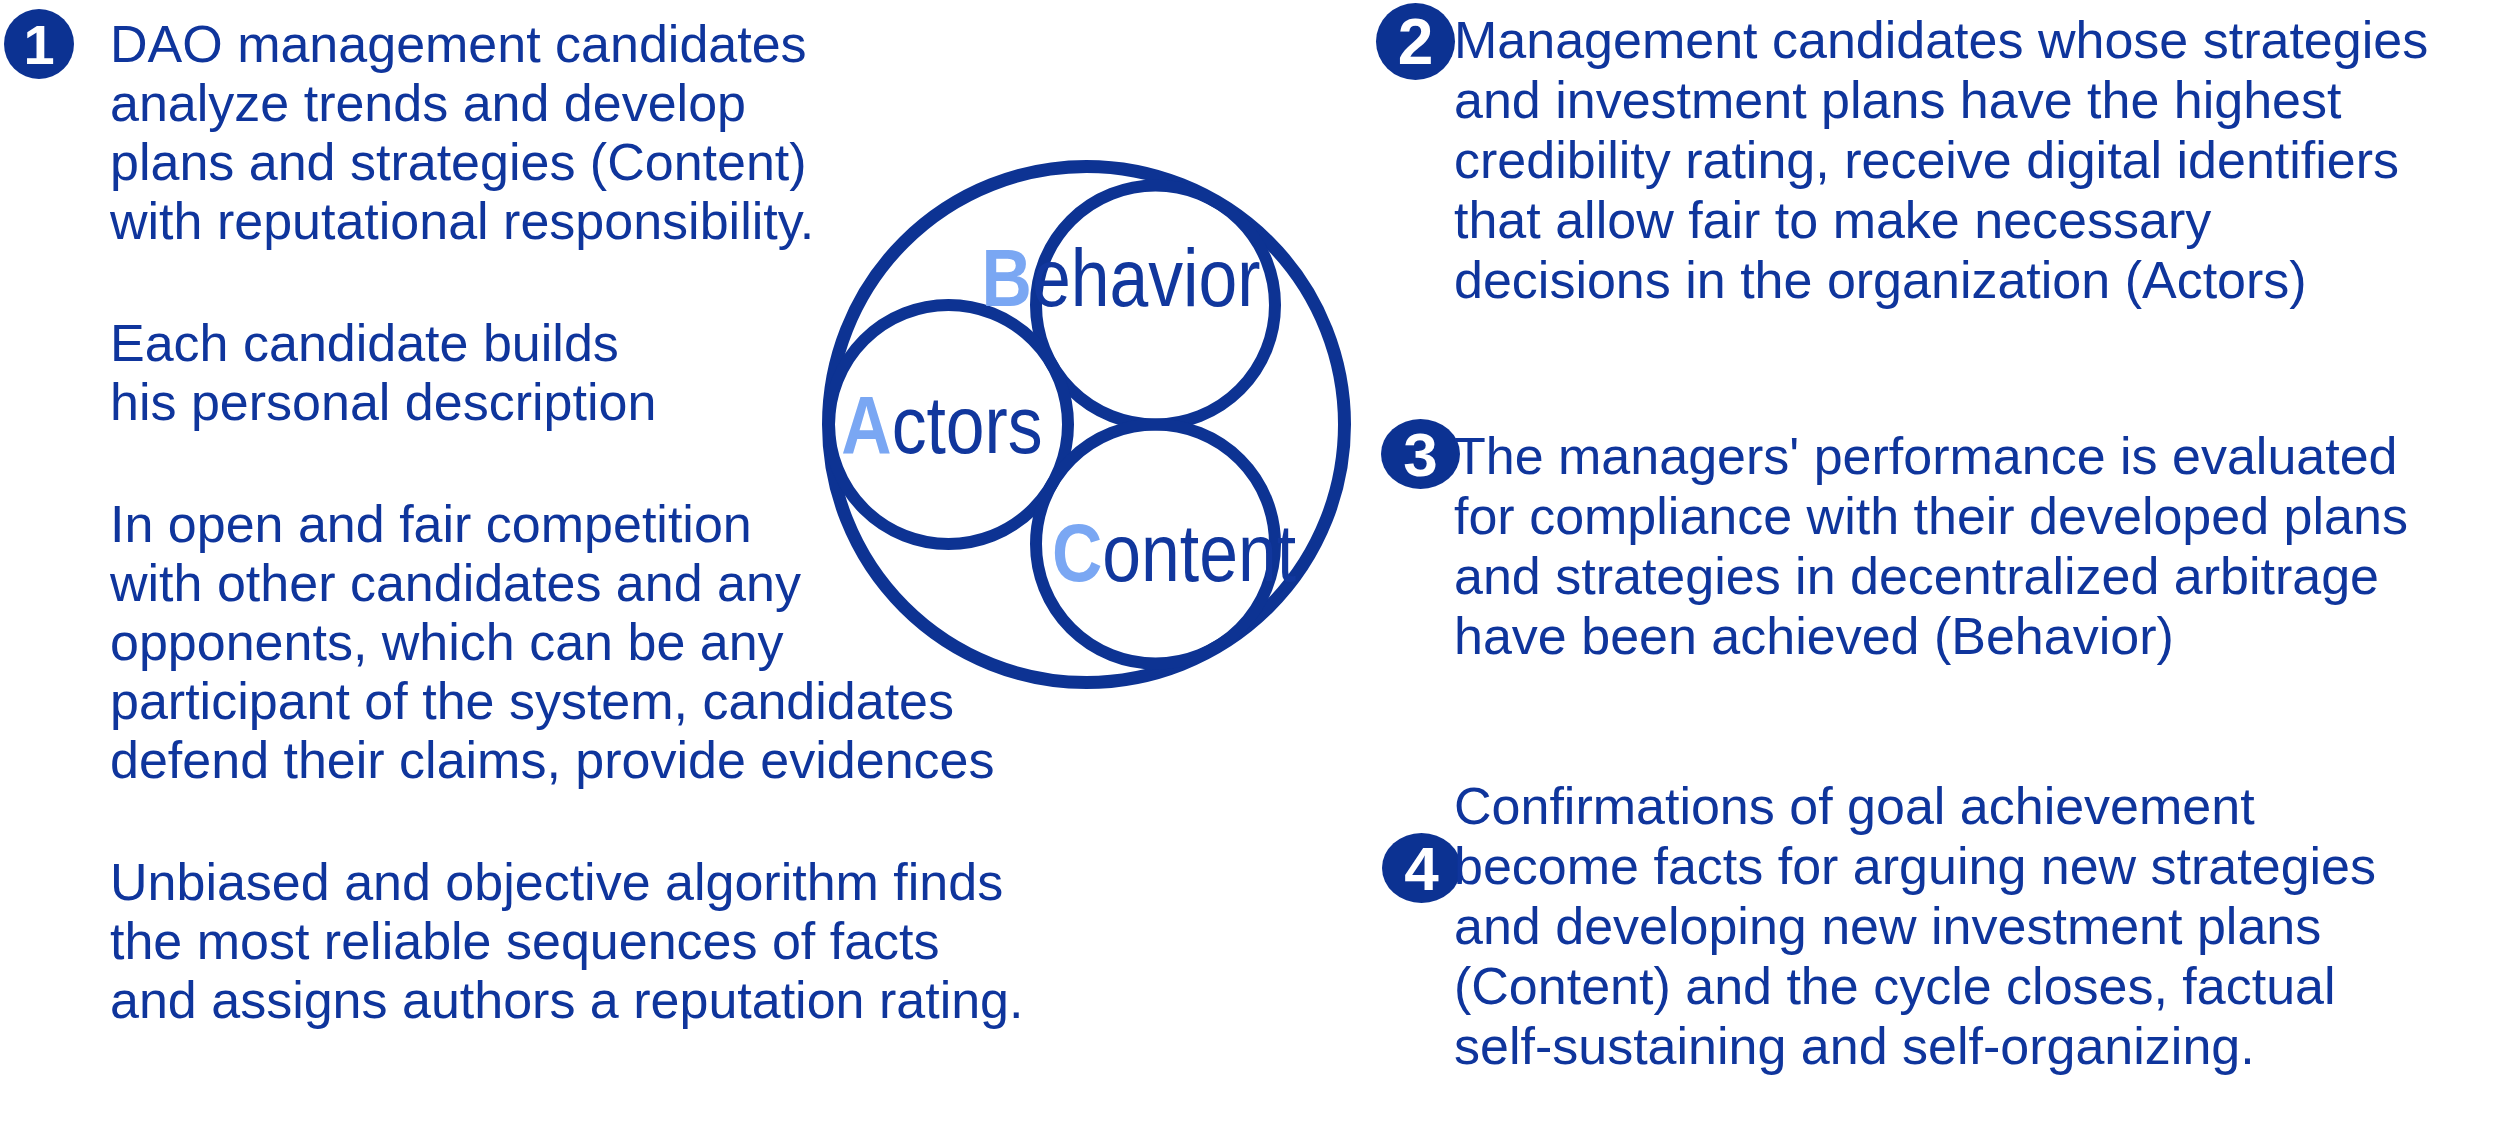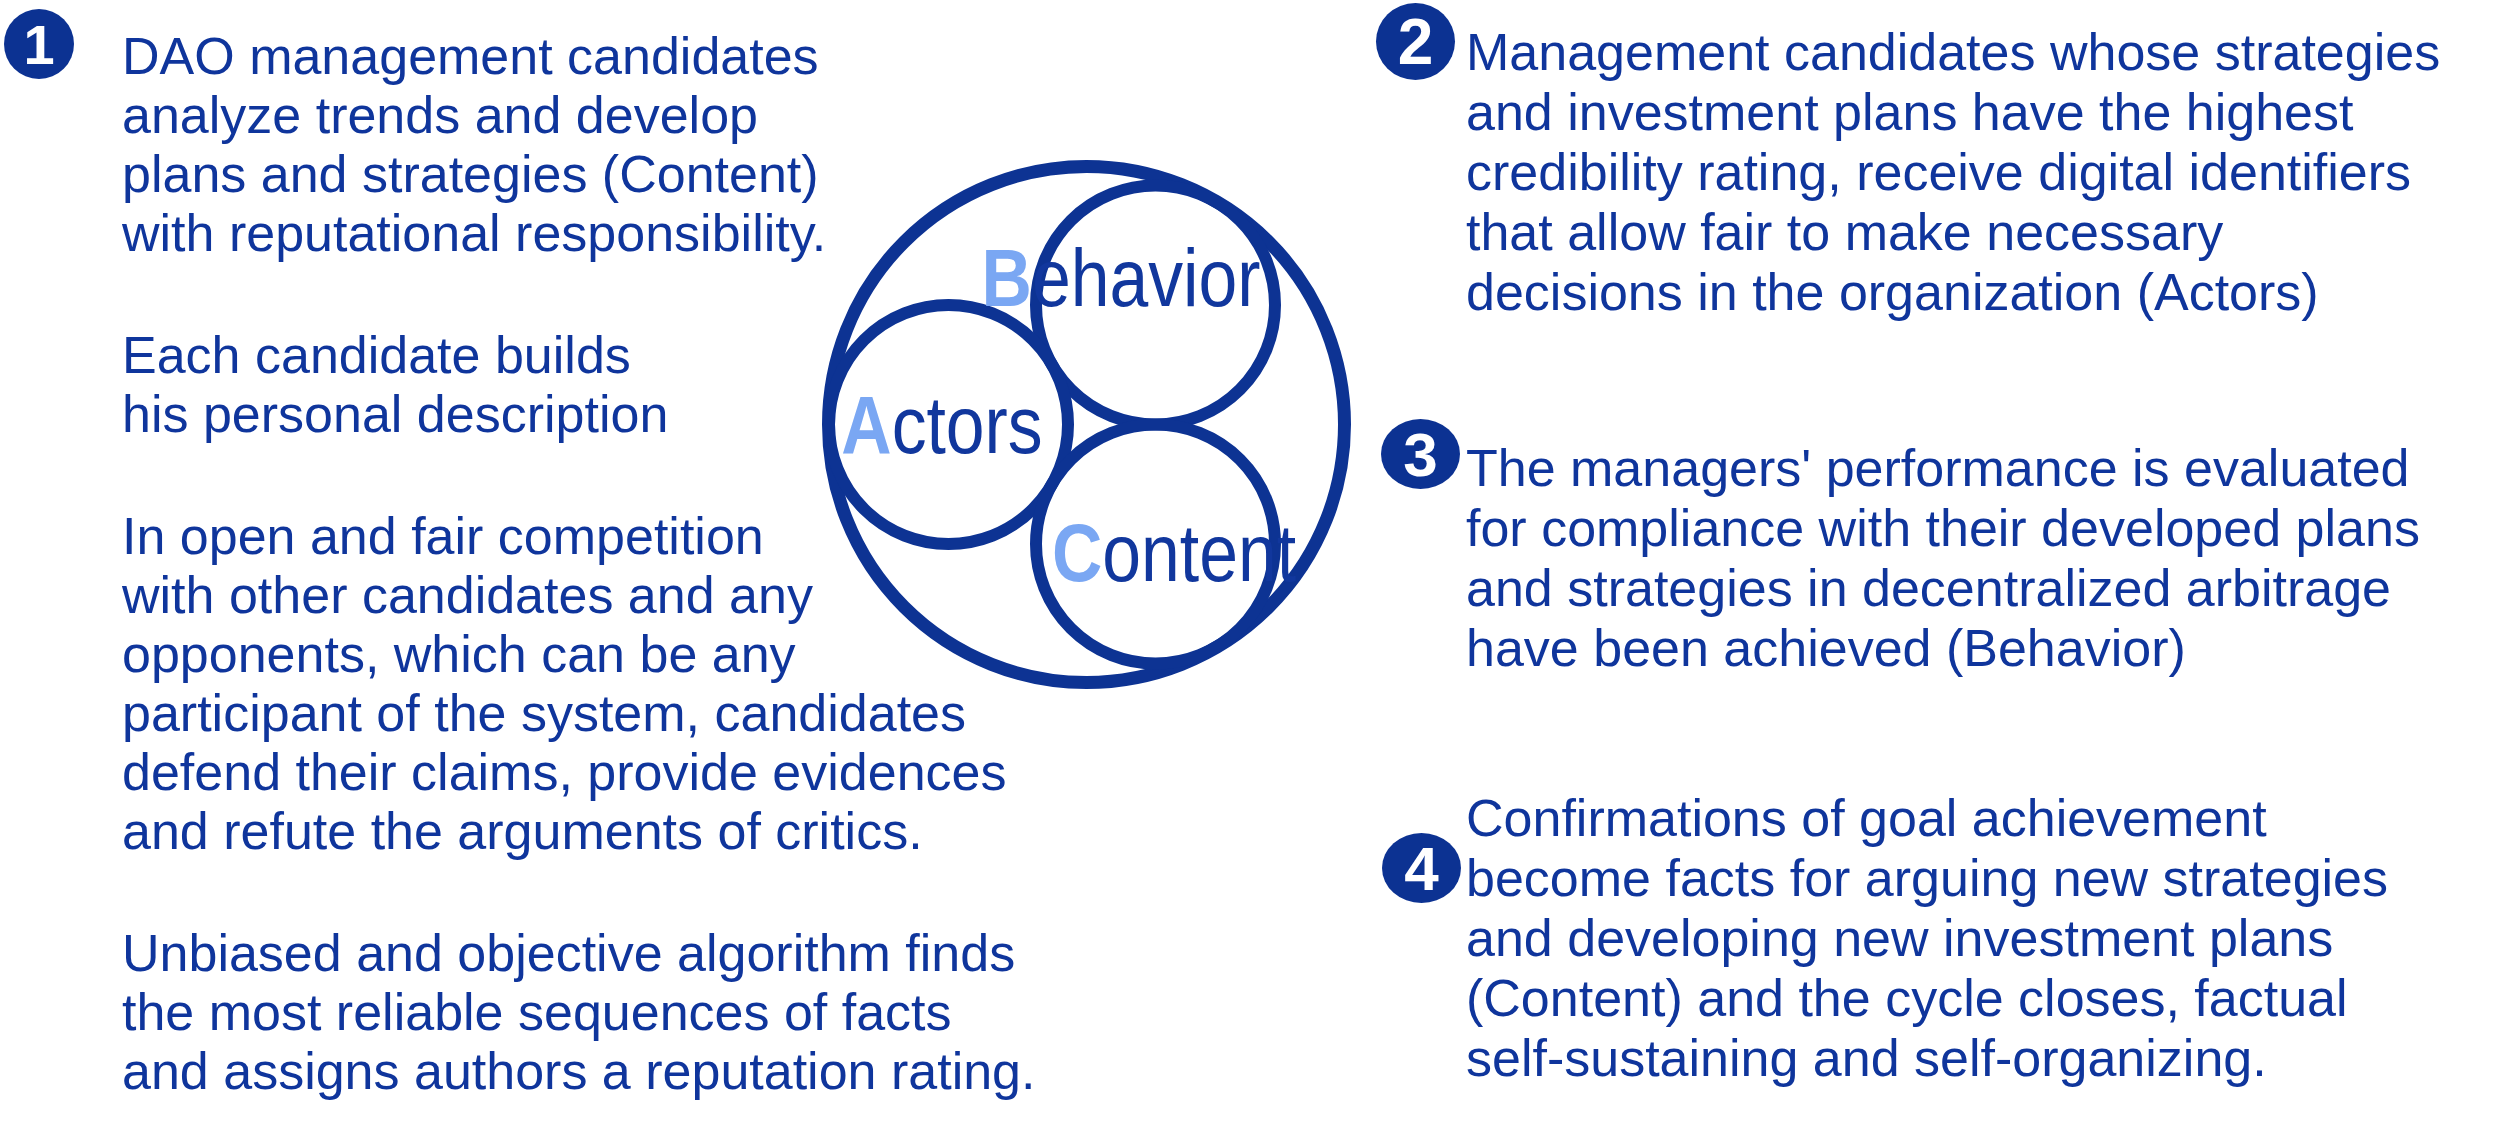--- a/index.html
+++ b/index.html
@@ -4,21 +4,21 @@
 <style>
   html,body{margin:0;padding:0;background:#ffffff;}
   body{
     position:relative;
     width:2505px;height:1140px;
     overflow:hidden;
     font-family:"Liberation Sans", sans-serif;
     color:#0F359C;
   }
   .col{position:absolute;}
-  .para{margin:12px;}
+  .para{margin:0;}
   .ln{
     height:59px;line-height:59px;
     font-size:52px;
     white-space:nowrap;
   }
   .right-col .ln{height:60px;line-height:60px;}
   .ln b{font-weight:normal;}
   #p-left-1,#p-left-2,#p-left-3{margin-bottom:63px;}
   #item-2{margin-bottom:116px;}
   #item-3{margin-bottom:110px;}
@@ -68,21 +68,20 @@
   <div class="para" id="p-left-2">
     <div class="ln"><span>Each candidate builds</span><b></b><span></span></div>
     <div class="ln"><span>his personal description</span><b></b><span></span></div>
   </div>
   <div class="para" id="p-left-3">
     <div class="ln"><span>In open and fair competition</span><b></b><span></span></div>
     <div class="ln"><span>with other candidates and any</span><b></b><span></span></div>
     <div class="ln"><span>opponents, which can be any</span><b></b><span></span></div>
     <div class="ln"><span>participant of the system, candidates</span><b></b><span></span></div>
     <div class="ln"><span>defend their claims, provide evidences</span><b></b><span></span></div>
-    <div class="ln"><span>and refute the arguments of critics.</span><b></b><span></span></div>
   </div>
   <div class="para" id="p-left-4">
     <div class="ln"><span>Unbiased and objective algorithm finds</span><b></b><span></span></div>
     <div class="ln"><span>the most reliable sequences of facts</span><b></b><span></span></div>
     <div class="ln"><span>and assigns authors a reputation rating.</span><b></b><span></span></div>
   </div>
 </div>
 
 <div class="col right-col" style="left:1454px;top:10px;">
   <div class="para" id="item-2">

